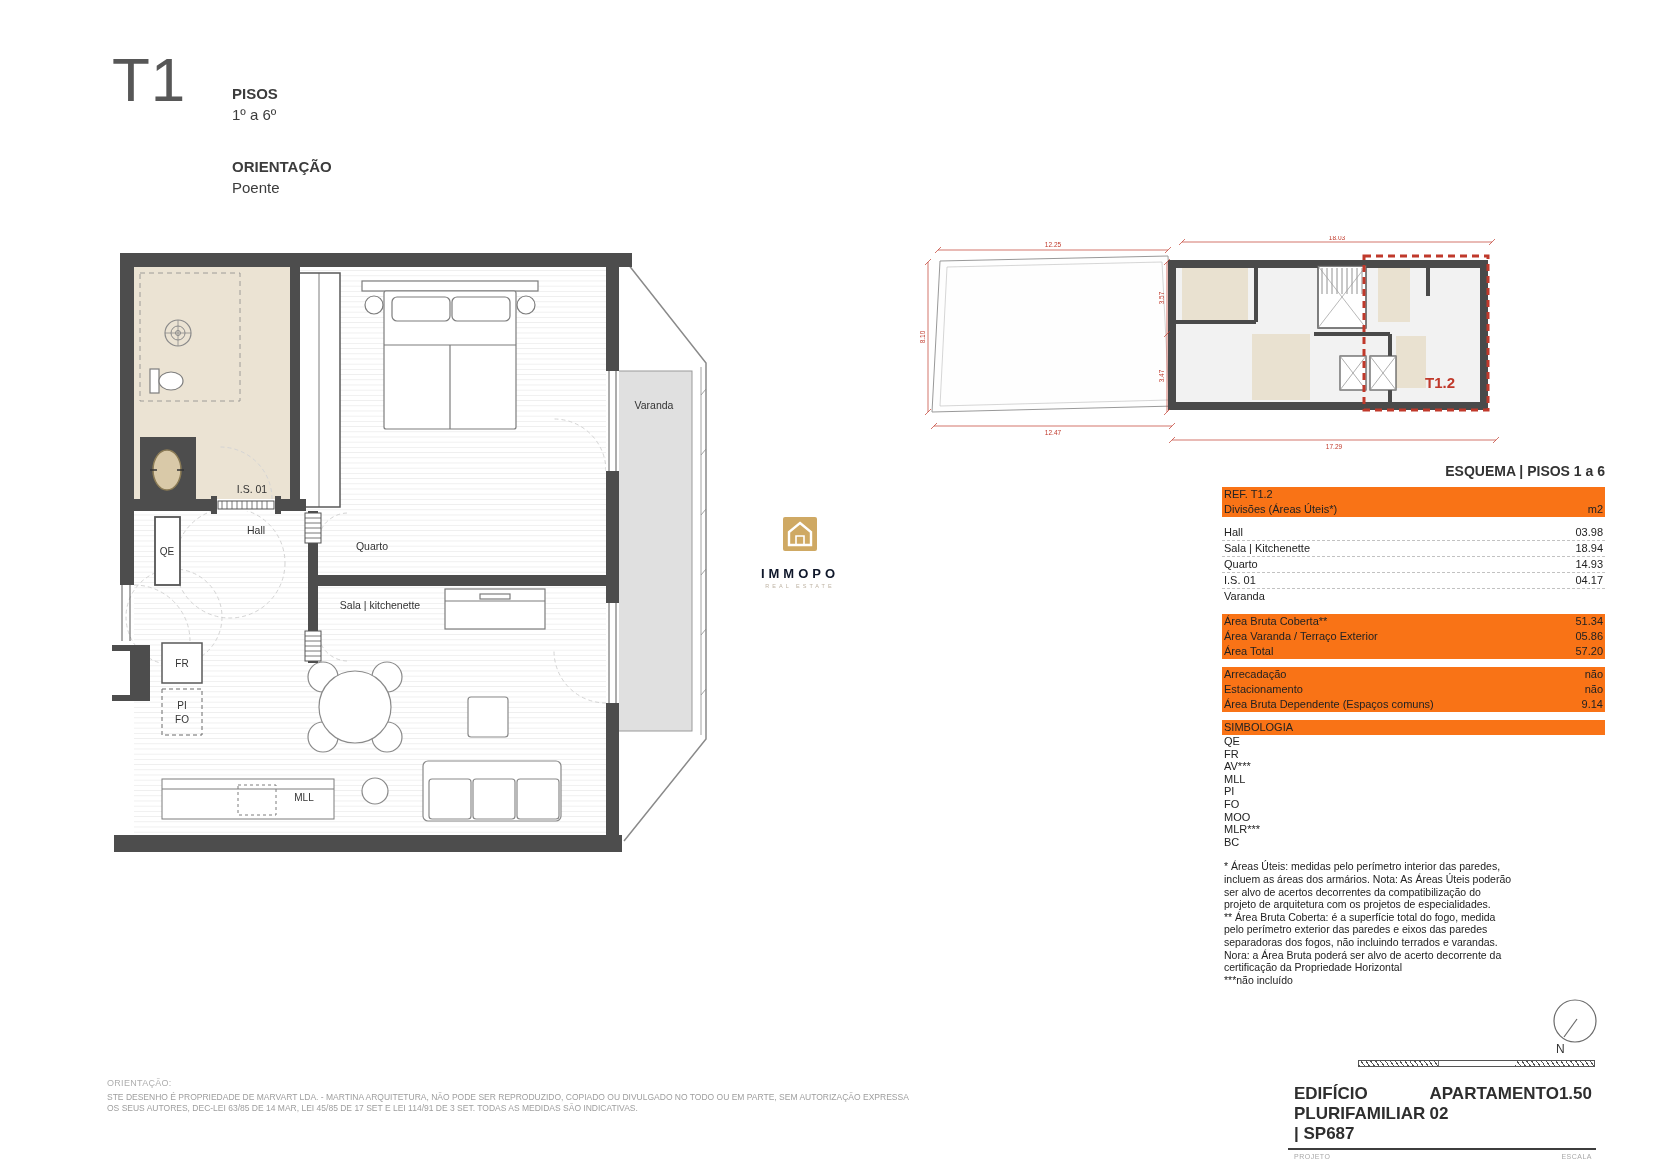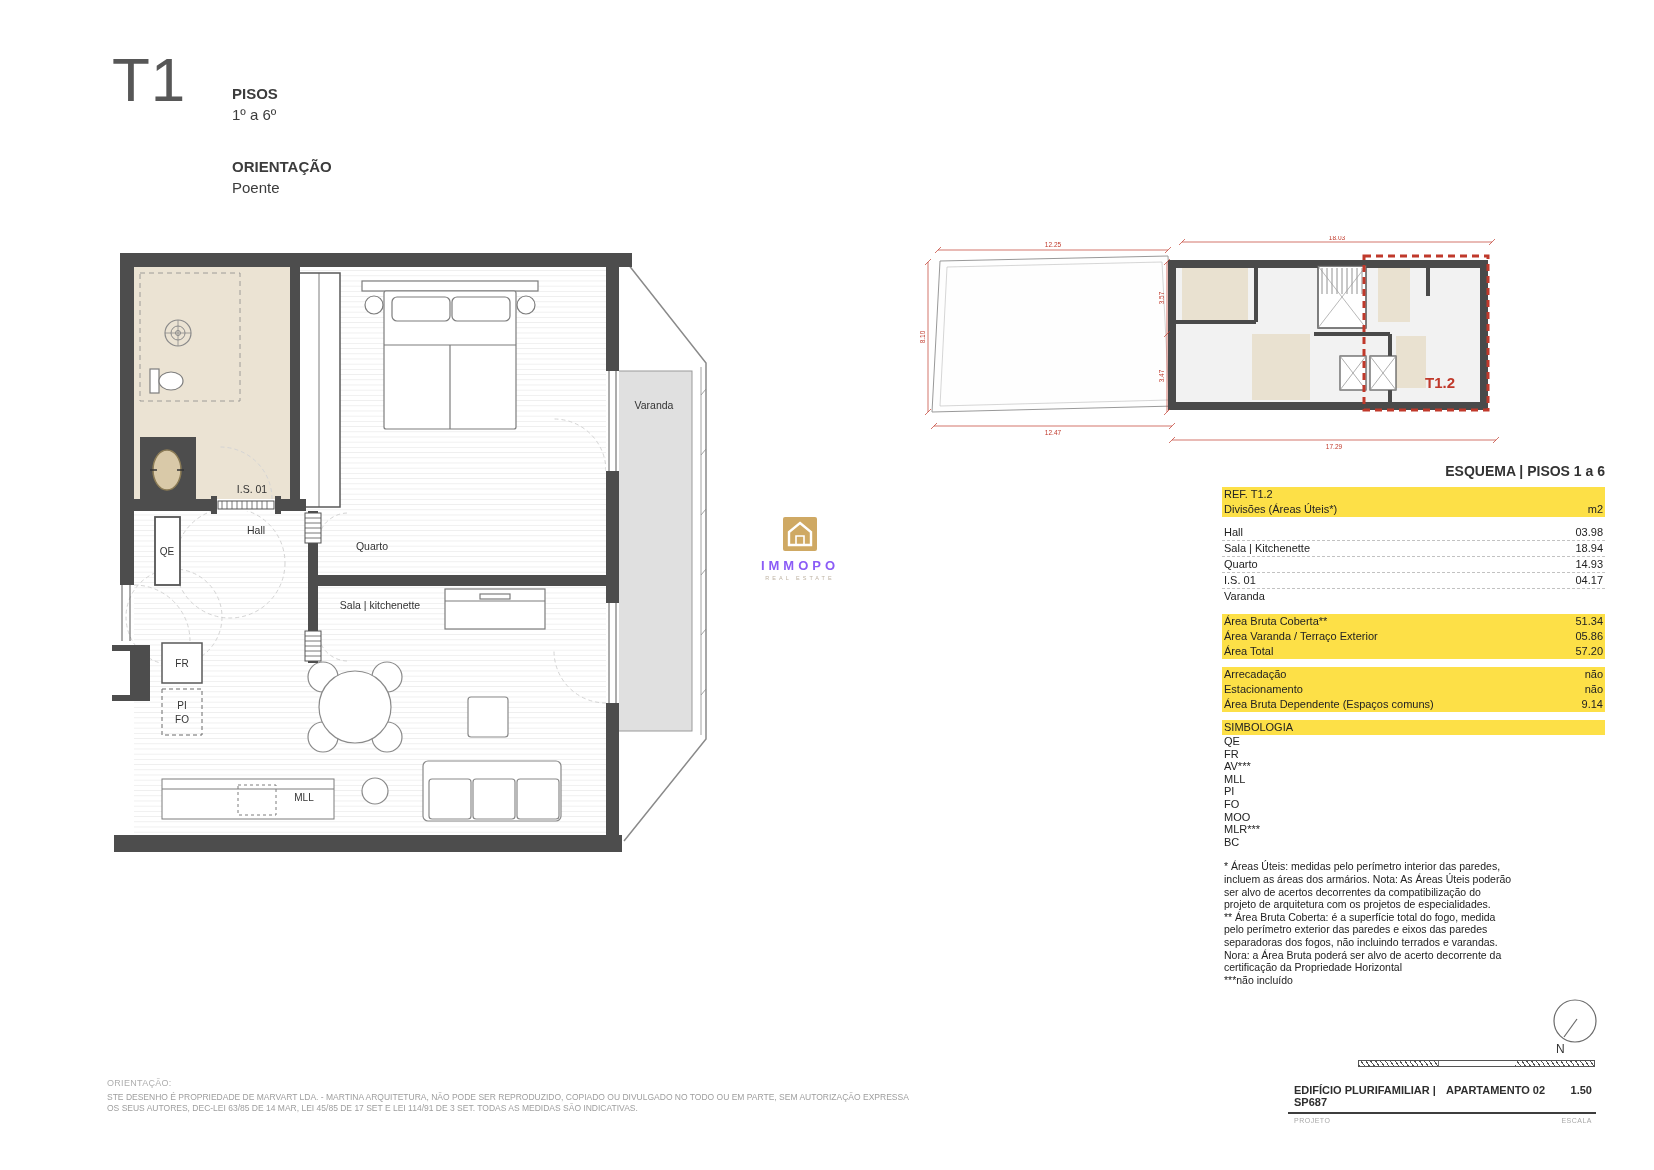--- a/index.html
+++ b/index.html
@@ -11,42 +11,42 @@
   #t1{left:112px;top:44px;font-size:62px;font-weight:500;color:#575757;letter-spacing:1px;}
   #hdr-meta{left:232px;top:62px;font-size:15px;color:#3c3c3c;line-height:21px;}
   #hdr-meta .b{font-weight:bold;margin-top:21px;}
   #hdr-meta .gap{height:10px;}
 
   
   #esquema-caption{left:1222px;top:463px;width:383px;text-align:right;
        font-size:14px;font-weight:bold;color:#333;}
   #areas-table{left:1222px;top:487px;width:383px;font-size:11px;line-height:15px;color:#222;}
   .row{display:flex;justify-content:space-between;height:15px;padding:0 2px;}
-  .band{background:#fde047;}
+  .band{background:#f97316;}
   .dashedrow{border-bottom:1px dashed #c2c2c2;}
   .val{text-align:right;}
   .sp8{height:8px;} .sp10{height:10px;}
   .sim-item{height:12.6px;line-height:12.6px;padding:0 2px;}
   #footnote{margin-top:12px;font-size:10.5px;line-height:12.6px;color:#222;
        white-space:pre-line;padding:0 2px;}
 
   
   #logo{left:745px;top:514px;width:110px;text-align:center;}
-  #logo .title{font-size:13px;letter-spacing:4px;color:#8b5cf6;margin-top:0;font-weight:bold;}
+  #logo .title{font-size:13px;letter-spacing:4px;color:#0f172a;margin-top:8px;font-weight:bold;}
   #logo .sub{font-size:5.5px;letter-spacing:3px;color:#beb3a3;margin-top:2px;}
 
   
   #compass{left:1549px;top:997px;}
   #scalebar{left:1358px;top:1060px;width:237px;height:7px;border:1px solid #555;
        box-sizing:border-box;display:flex;}
   #scalebar .hatch{width:79px;height:100%;
        background:repeating-linear-gradient(55deg,#555 0 1px,transparent 1px 4px);}
   #scalebar .mid{flex:1;border-left:1px solid #777;}
   #tblock{left:1288px;top:1084px;width:308px;}
-  #tblock .trow{display:flex;font-size:11px;font-weight:bold;color:#2e2e2e;
+  #tblock .trow{display:flex;font-size:17px;font-weight:bold;color:#2e2e2e;
        padding:0 4px 4px 6px;}
   #tblock .proj{width:152px;}
   #tblock .apt{flex:1;}
   #tblock .scl{text-align:right;}
   #tblock .rule{border-top:2px solid #3d3d3d;}
   #tblock .lrow{display:flex;justify-content:space-between;font-size:7px;
        color:#a8a8a8;letter-spacing:.5px;padding:3px 4px 0 6px;}
 
   
   #obs{left:107px;top:1078px;font-size:9px;color:#aeaeae;letter-spacing:.3px;}

